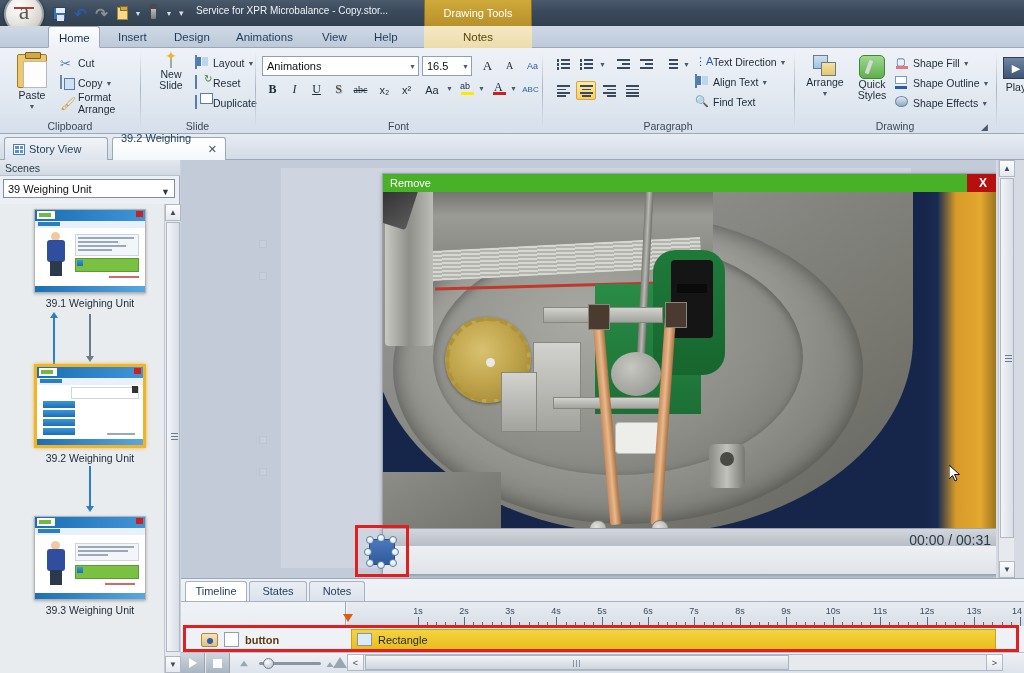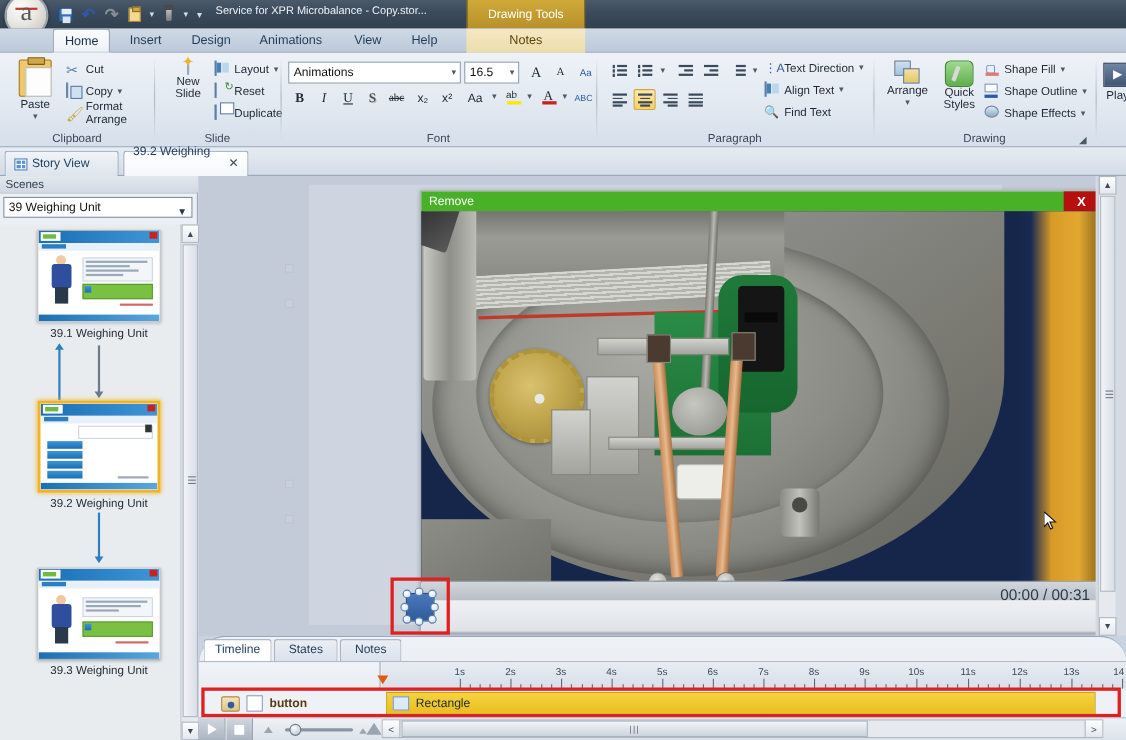--- a/index.html
+++ b/index.html
@@ -419,21 +419,20 @@
   .wa-sbtrack {
     position: absolute; left: 2px; top: 0; width: 16px; height: 418px;
     background: #e6e9ee; border-left: 1px solid #c2c9d2;
   }
 
   
   .tlpanel {
     position: absolute; left: 181px; top: 578px; width: 843px; height: 95px;
     background: linear-gradient(to bottom,#eef1f5,#e2e7ee);
     border-top: 1px solid #9aa8ba;
-    border-radius: 24px;
   }
   .tltab {
     position: absolute; top: 2px; height: 20px; line-height: 19px;
     font-size: 11px; color: #1e3c5a; text-align: center;
     background: linear-gradient(to bottom,#eaeef4,#dbe2ec);
     border: 1px solid #a8b3c2; border-bottom: none; border-radius: 3px 3px 0 0;
   }
   .tltab.active { background: #fff; }
   .tl-body {
     position: absolute; left: 0; top: 22px; width: 843px; height: 51px;

